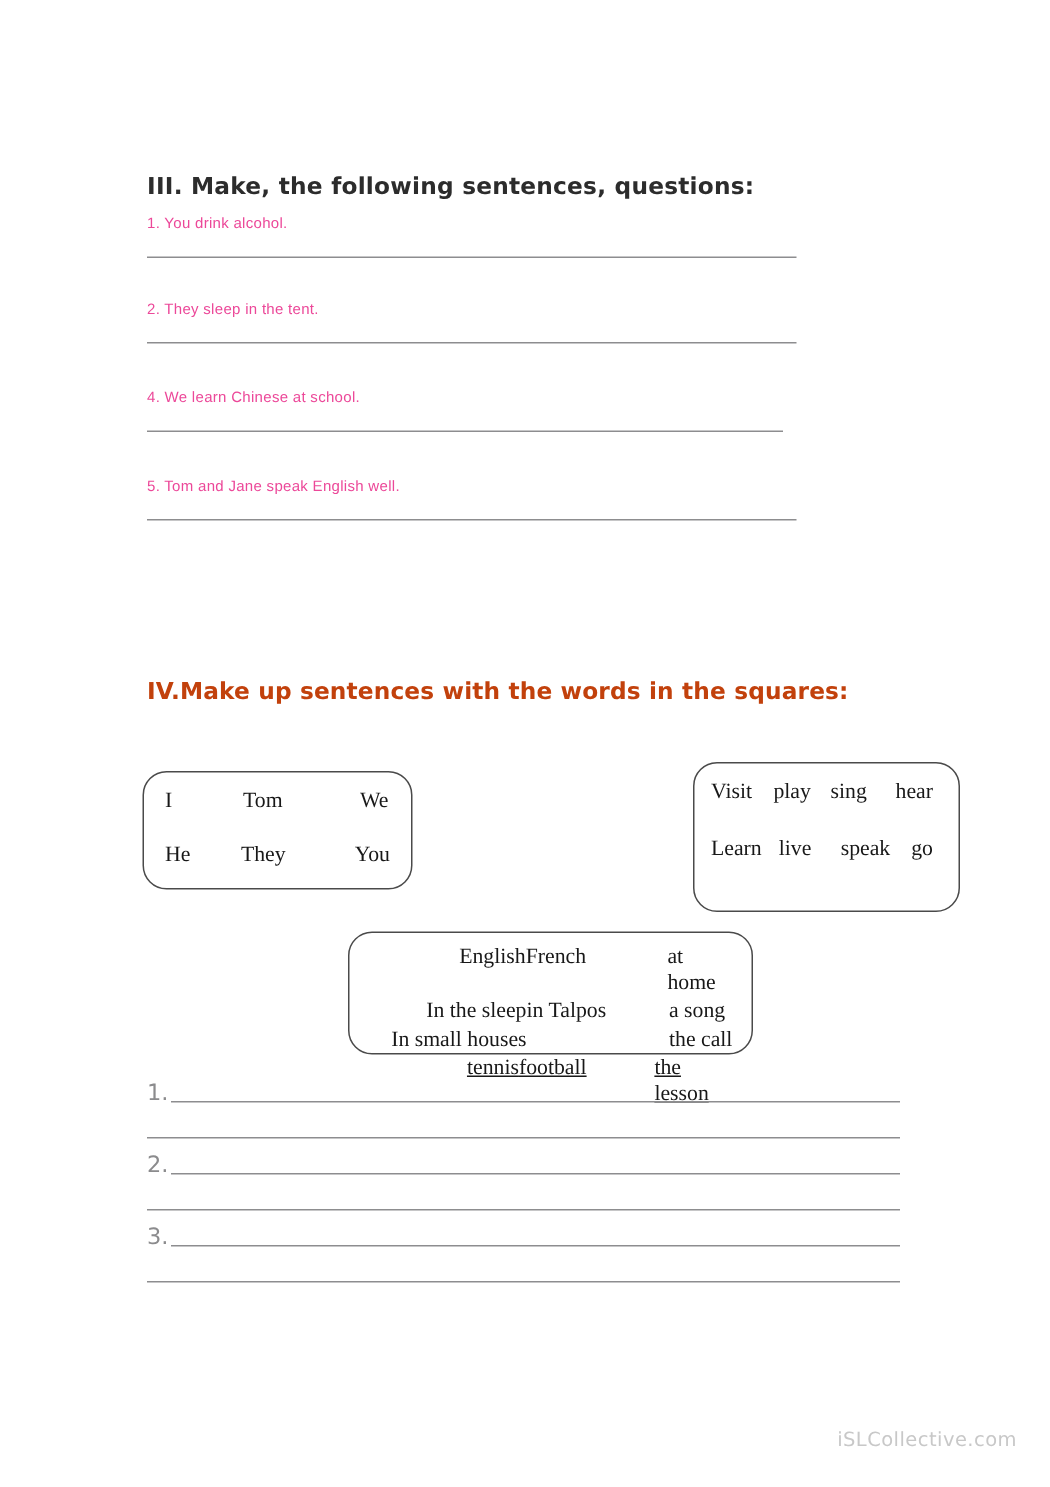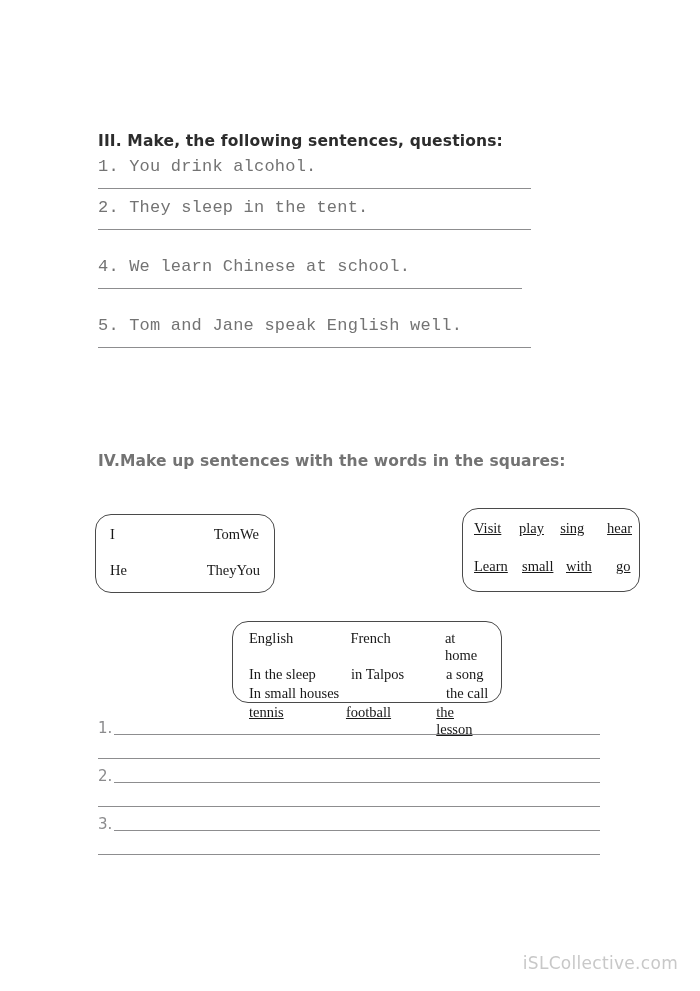--- a/index.html
+++ b/index.html
@@ -19,66 +19,66 @@
   .page {
     position: absolute;
     inset: 0;
     background: #ffffff;
   }
 
   
   .section-iii {
     position: absolute;
     left: 98px;
-    top: 131px;
+    top: 114px;
     width: 520px;
   }
 
   .hand-heading {
     font-family: "DejaVu Sans", sans-serif;
     font-size: 15.5px;
     font-weight: 600;
     color: #2c2c2c;
     letter-spacing: 0.15px;
     line-height: 20px;
     white-space: nowrap;
   }
 
   .q-item {
     margin-top: 5px;
   }
 
   .q-text {
-    font-family: Liberation Mono, monospace;
-    font-size: 17px;
+    font-family: Liberation Sans, sans-serif;
+    font-size: 10px;
     font-weight: 400;
-    color: #737373;
+    color: #ec4899;
     letter-spacing: 0.2px;
     line-height: 21px;
     white-space: nowrap;
   }
 
   .answer-rule {
     height: 0;
     border-bottom: 1.4px solid #8d8d8f;
     margin-top: 11px;
   }
 
-  .q-item.gap-1 { margin-top: 8px; }
+  .q-item.gap-1 { margin-top: 24px; }
   .q-item.gap-2 { margin-top: 26px; }
 
   
   .section-iv-heading {
     position: absolute;
     left: 98px;
     top: 452px;
     font-family: "DejaVu Sans", sans-serif;
     font-size: 15.5px;
     font-weight: 600;
-    color: #737373;
+    color: #c2410c;
     letter-spacing: 0.1px;
     white-space: nowrap;
   }
 
   
   .word-box {
     position: absolute;
     border: 1.2px solid #4a4a4a;
     border-radius: 16px;
     background: #ffffff;
@@ -91,51 +91,50 @@
     left: 95px;
     top: 514px;
     width: 180px;
     height: 79px;
     padding: 11px 14px 0 14px;
   }
   .box-verbs {
     left: 462px;
     top: 508px;
     width: 178px;
-    height: 84px;
-    padding: 11px 7px 0 11px;
-    text-decoration: underline;
+    height: 100px;
+    padding: 11px 17px 0 11px;
   }
   .box-phrases {
     left: 232px;
     top: 621px;
     width: 270px;
     height: 82px;
     padding: 8px 10px 0 16px;
   }
 
   .wb-row {
     display: flex;
     font-size: 14.5px;
     line-height: 16px;
   }
   .box-pronouns .wb-row { margin-bottom: 20px; }
   .box-pronouns .wb-row:last-child { margin-bottom: 0; }
   .box-pronouns .wb-cell:nth-child(1) { width: 52px; }
-  .box-pronouns .wb-cell:nth-child(2) { width: 78px; text-align: right; }
+  .box-pronouns .wb-cell:nth-child(2) { width: 78px; }
 
   .box-verbs .wb-row { margin-bottom: 22px; }
   .box-verbs .wb-row:last-child { margin-bottom: 7px; }
   .box-verbs .wb-cell:nth-child(1) { width: 48px; }
   .box-verbs .wb-cell:nth-child(2) { width: 44px; }
   .box-verbs .wb-cell:nth-child(3) { width: 50px; }
 
   .box-phrases .wb-row { margin-bottom: 2px; line-height: 17px; }
   .box-phrases .wb-row:last-child { margin-bottom: 0; text-decoration: underline; }
-  .box-phrases .wb-cell:nth-child(1) { width: 102px; }
+  .box-phrases .wb-cell:nth-child(1) { width: 102px; text-align: right; }
   .box-phrases .wb-cell:nth-child(2) { width: 95px; }
 
   
   .answers {
     position: absolute;
     left: 98px;
     top: 720px;
     width: 502px;
   }
   .ans-block { margin-bottom: 9px; }
@@ -163,21 +162,21 @@
     border-bottom: 1.4px solid #8d8d8f;
     margin-top: 21px;
   }
 
   
   .footer {
     position: absolute;
     right: 22px;
     top: 953px;
     font-family: "DejaVu Sans", sans-serif;
-    font-size: 17px;
+    font-size: 13px;
     color: #c8c8c8;
     letter-spacing: 0.3px;
     white-space: nowrap;
   }
 </style>
 </head>
 <body>
 
 <div class="page">
 
@@ -225,22 +224,22 @@
 
   <div class="word-box box-verbs">
     <div class="wb-row">
       <span class="wb-cell">Visit</span>
       <span class="wb-cell">play</span>
       <span class="wb-cell">sing</span>
       <span class="wb-cell">hear</span>
     </div>
     <div class="wb-row">
       <span class="wb-cell">Learn</span>
-      <span class="wb-cell">small</span>
-      <span class="wb-cell">with</span>
+      <span class="wb-cell">live</span>
+      <span class="wb-cell">speak</span>
       <span class="wb-cell">go</span>
     </div>
   </div>
 
   <div class="word-box box-phrases">
     <div class="wb-row">
       <span class="wb-cell">English</span>
       <span class="wb-cell">French</span>
       <span class="wb-cell">at home</span>
     </div>

